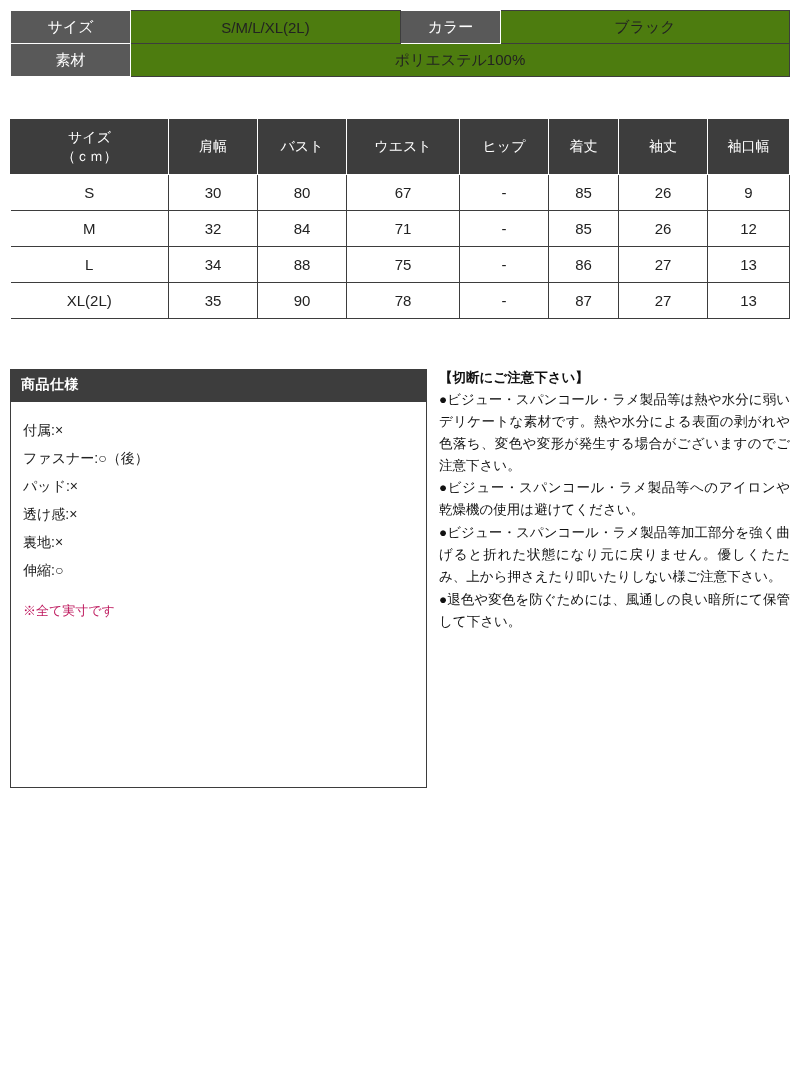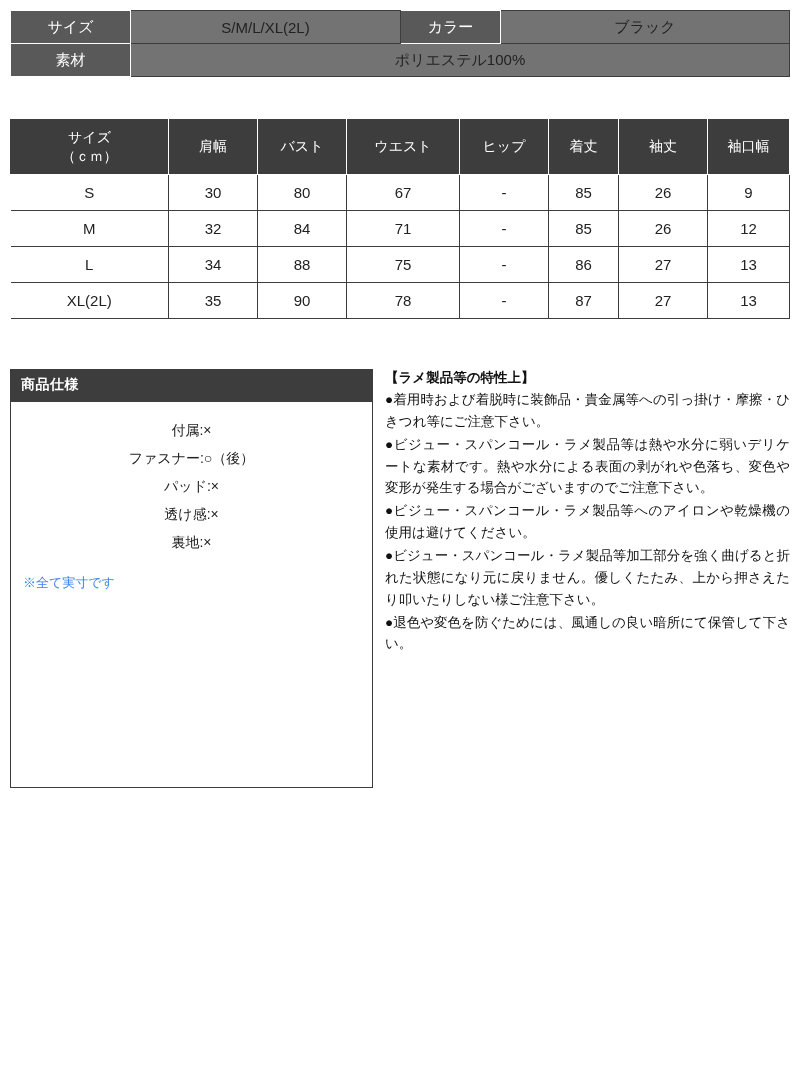--- a/index.html
+++ b/index.html
@@ -30,21 +30,21 @@
     font-size: 15px;
     text-align: center;
     vertical-align: middle;
   }
   .spec-head {
     background: #595959;
     color: #ffffff;
     font-weight: normal;
   }
   .spec-val {
-    background: #737373;
+    background: #4d7c0f;
     color: #222222;
     border: 1px solid #3d3d3d !important;
   }
 
   
   .meas-wrap {
     width: 780px;
     margin: 41px auto 0 auto;
   }
   .meas-table {
@@ -78,46 +78,45 @@
   }
 
   
   .lower {
     width: 780px;
     margin: 50px auto 0 auto;
     display: flex;
     align-items: flex-start;
   }
   .col-left {
-    width: 363px;
+    width: 417px;
     border: 1px solid #3d3d3d;
     border-top: none;
   }
   .col-left-title {
     background: #3d3d3d;
     color: #ffffff;
     font-size: 14px;
     padding: 7px 10px 8px 10px;
     font-weight: bold;
     letter-spacing: 0.5px;
   }
   .col-left-body {
     padding: 14px 12px 18px 12px;
     height: 385px;
   }
   .col-left-body .line {
     font-size: 14px;
     line-height: 2.0;
     color: #222222;
-    text-align: center;
   }
   .col-left-body .note {
     font-size: 13px;
     margin-top: 18px;
-    color: #3b82f6;
+    color: #be185d;
   }
 
   .col-right {
     flex: 1;
     padding-left: 12px;
   }
   .col-right-title {
     font-size: 13.5px;
     font-weight: bold;
     margin: 0 0 2px 0;
@@ -214,26 +213,26 @@
 <div class="lower">
 
   <div class="col-left">
     <div class="col-left-title">商品仕様</div>
     <div class="col-left-body">
       <div class="line">付属:×</div>
       <div class="line">ファスナー:○（後）</div>
       <div class="line">パッド:×</div>
       <div class="line">透け感:×</div>
       <div class="line">裏地:×</div>
+      <div class="line">伸縮:○</div>
       <div class="note">※全て実寸です</div>
     </div>
   </div>
 
   <div class="col-right">
-    <div class="col-right-title">【ラメ製品等の特性上】</div>
-    <p>●着用時および着脱時に装飾品・貴金属等への引っ掛け・摩擦・ひきつれ等にご注意下さい。</p>
+    <div class="col-right-title">【切断にご注意下さい】</div>
     <p>●ビジュー・スパンコール・ラメ製品等は熱や水分に弱いデリケートな素材です。熱や水分による表面の剥がれや色落ち、変色や変形が発生する場合がございますのでご注意下さい。</p>
     <p>●ビジュー・スパンコール・ラメ製品等へのアイロンや乾燥機の使用は避けてください。</p>
     <p>●ビジュー・スパンコール・ラメ製品等加工部分を強く曲げると折れた状態になり元に戻りません。優しくたたみ、上から押さえたり叩いたりしない様ご注意下さい。</p>
     <p>●退色や変色を防ぐためには、風通しの良い暗所にて保管して下さい。</p>
   </div>
 
 </div>
 
 </body></html>

